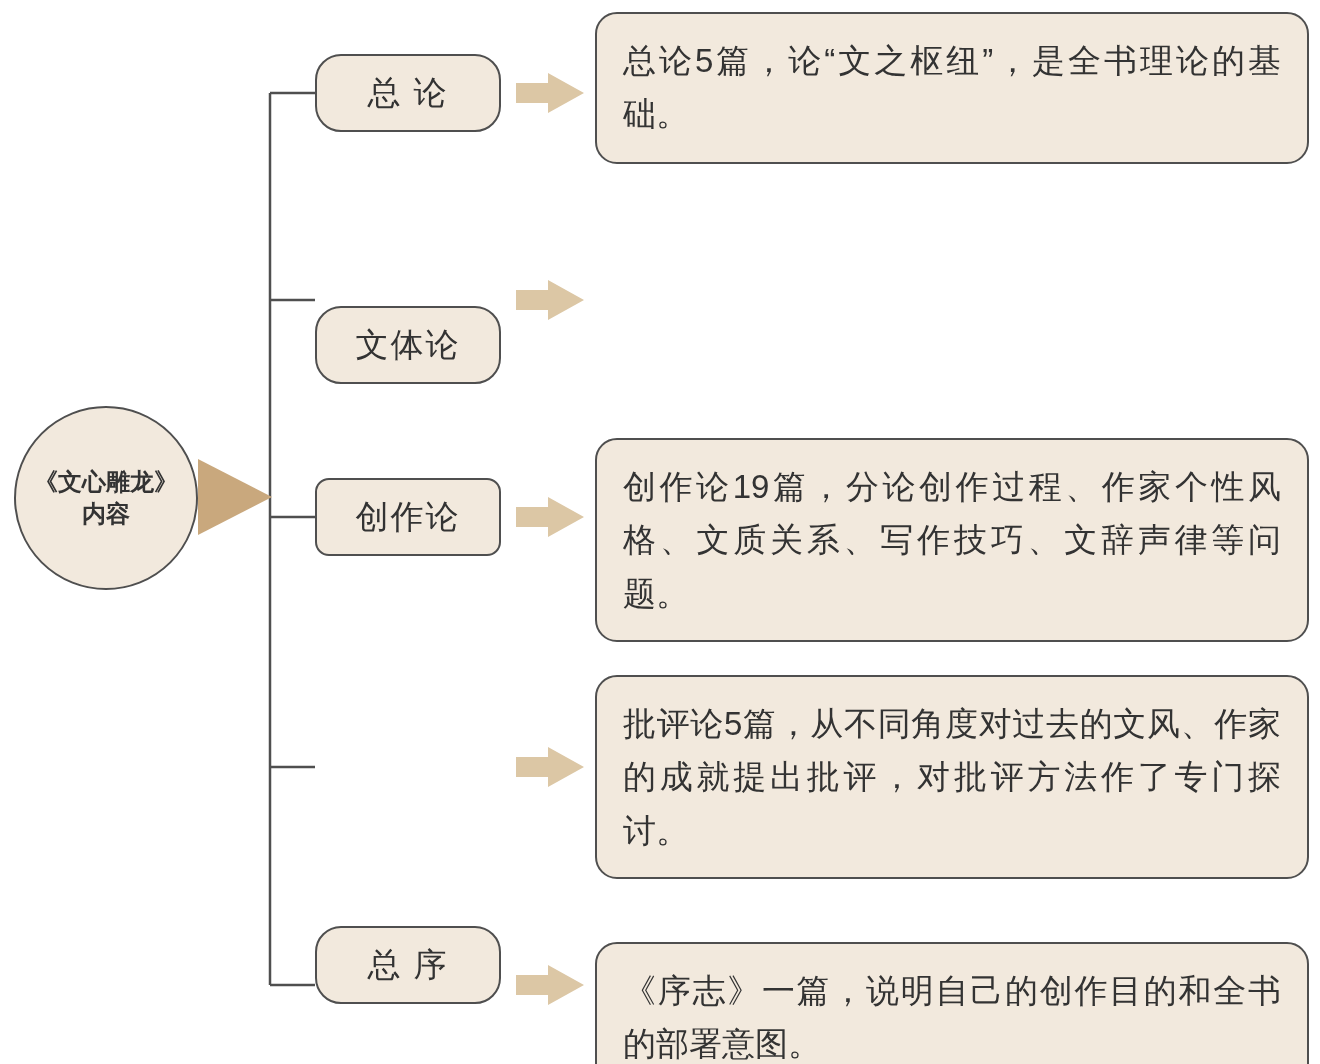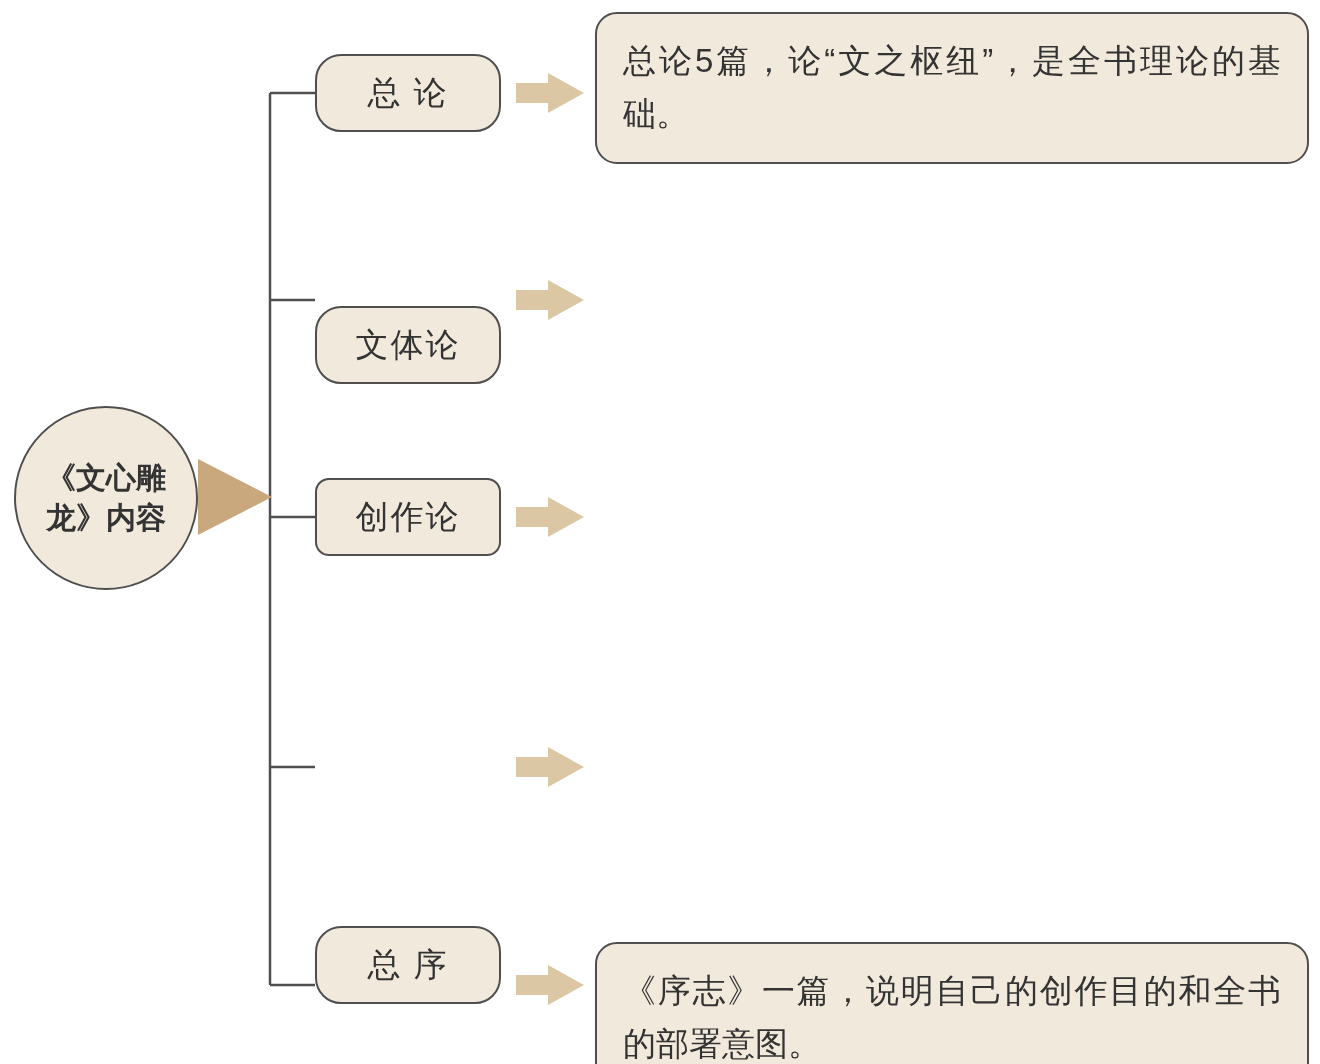--- a/index.html
+++ b/index.html
@@ -26,21 +26,21 @@
   }
   .circle {
     left: 14px; top: 406px;
     width: 184px; height: 184px;
     border-radius: 50%;
     display: flex;
     align-items: center;
     justify-content: center;
     text-align: center;
     font-weight: bold;
-    font-size: 30px;
+    font-size: 24px;
     line-height: 1.35;
     padding: 0 16px;
   }
   .node {
     width: 186px; height: 78px;
     border-radius: 26px;
     display: flex;
     align-items: center;
     justify-content: center;
     font-size: 33px;
@@ -95,21 +95,27 @@
     <span>总论5篇，论“文之枢纽”，是全书理论的基础。</span>
   </div>
 
   <div class="box node n2">
     <span>文体论</span>
   </div>
 
   <div class="box node n3">
     <span>创作论</span>
   </div>
+  <div class="box desc d3">
+    <span>创作论19篇，分论创作过程、作家个性风格、文质关系、写作技巧、文辞声律等问题。</span>
+  </div>
 
+  <div class="box desc d4">
+    <span>批评论5篇，从不同角度对过去的文风、作家的成就提出批评，对批评方法作了专门探讨。</span>
+  </div>
 
   <div class="box node n5">
     <span>总 序</span>
   </div>
   <div class="box desc d5">
     <span>《序志》一篇，说明自己的创作目的和全书的部署意图。</span>
   </div>
 
 </div>
 

